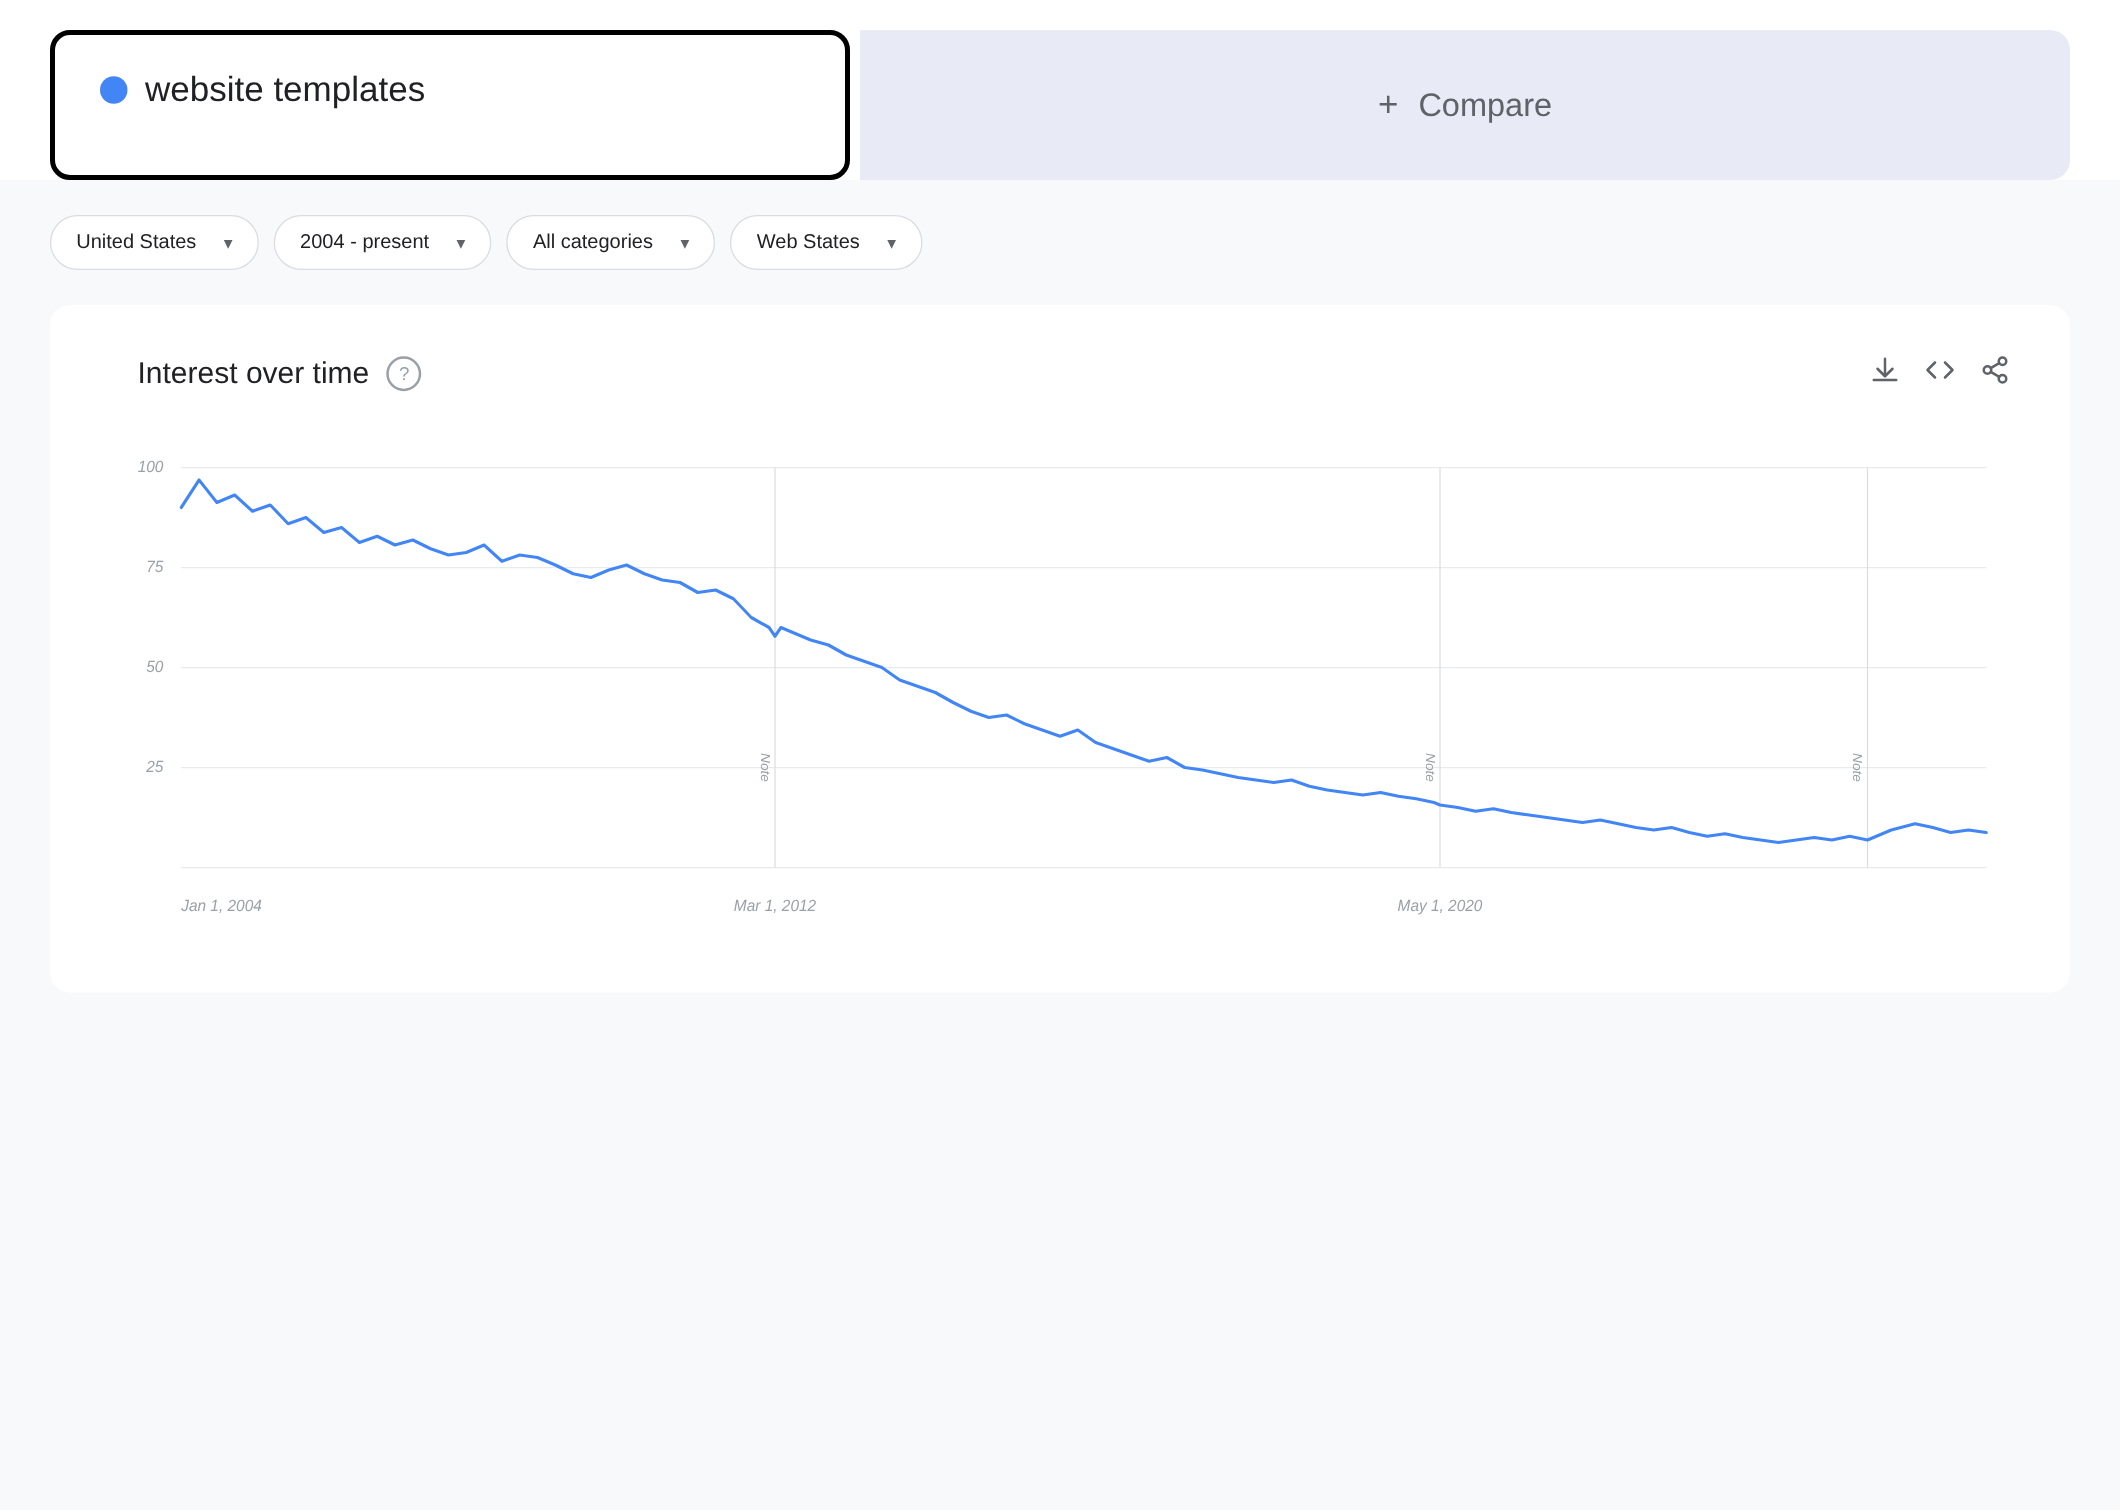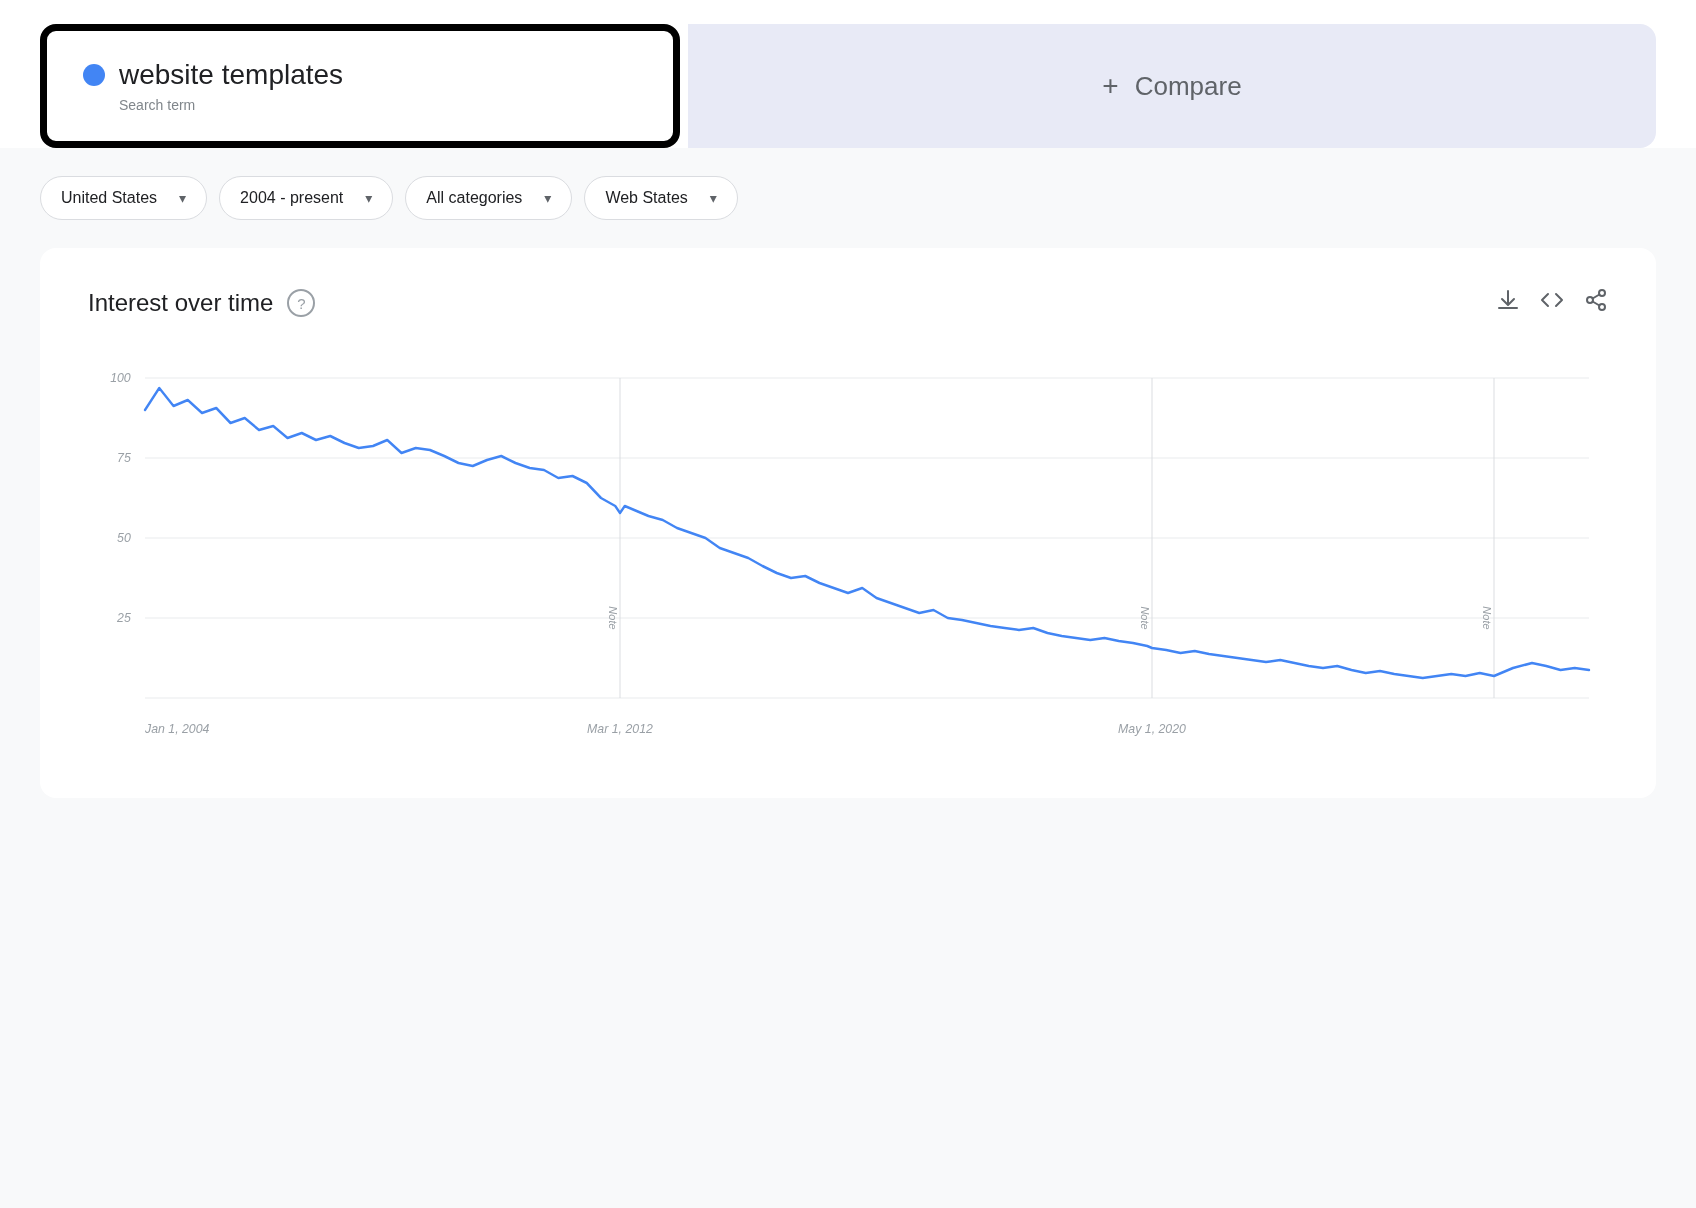--- a/index.html
+++ b/index.html
@@ -13,21 +13,21 @@
 
     .top-section {
       display: flex;
       gap: 0;
       padding: 24px 40px 0 40px;
       background: #fff;
     }
 
     .search-term-card {
       background: #fff;
-      border: 7px solid #000000;
+      border: 4px solid #000000;
       border-radius: 16px;
       padding: 28px 36px;
       width: 640px;
       display: flex;
       flex-direction: column;
       gap: 6px;
     }
 
     .search-term-header {
       display: flex;
@@ -122,20 +122,21 @@
     .chart-title-group {
       display: flex;
       align-items: center;
       gap: 14px;
     }
 
     .chart-title {
       font-size: 24px;
       font-weight: 500;
       color: #202124;
+      margin-left: 22px;
     }
 
     .help-icon {
       width: 28px;
       height: 28px;
       border-radius: 50%;
       border: 2px solid #9aa0a6;
       display: flex;
       align-items: center;
       justify-content: center;
@@ -198,21 +199,20 @@
   </style>
 </head>
 <body>
 
 <div class="top-section">
   <div class="search-term-card">
     <div class="search-term-header">
       <div class="blue-dot"></div>
       <span class="search-term-title">website templates</span>
     </div>
-    <span class="search-term-label">Search term</span>
   </div>
   <div class="compare-card">
     <span class="compare-plus">+</span>
     <span class="compare-text">Compare</span>
   </div>
 </div>
 
 <div class="filters-section">
   <button class="filter-btn">
     <span>United States</span>

